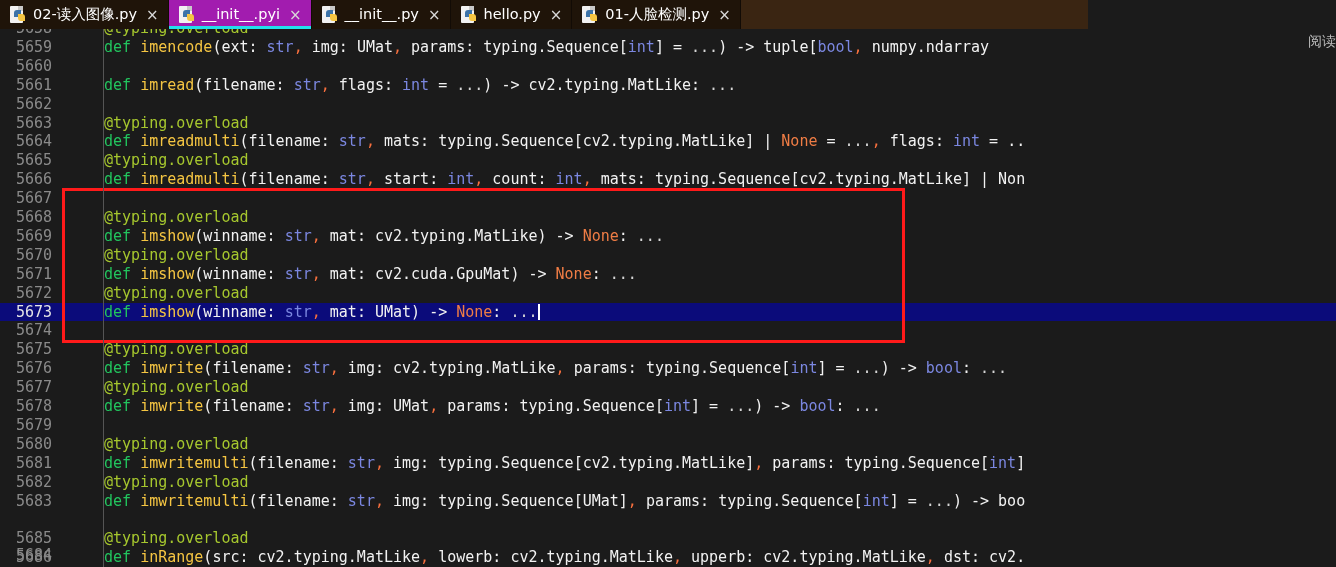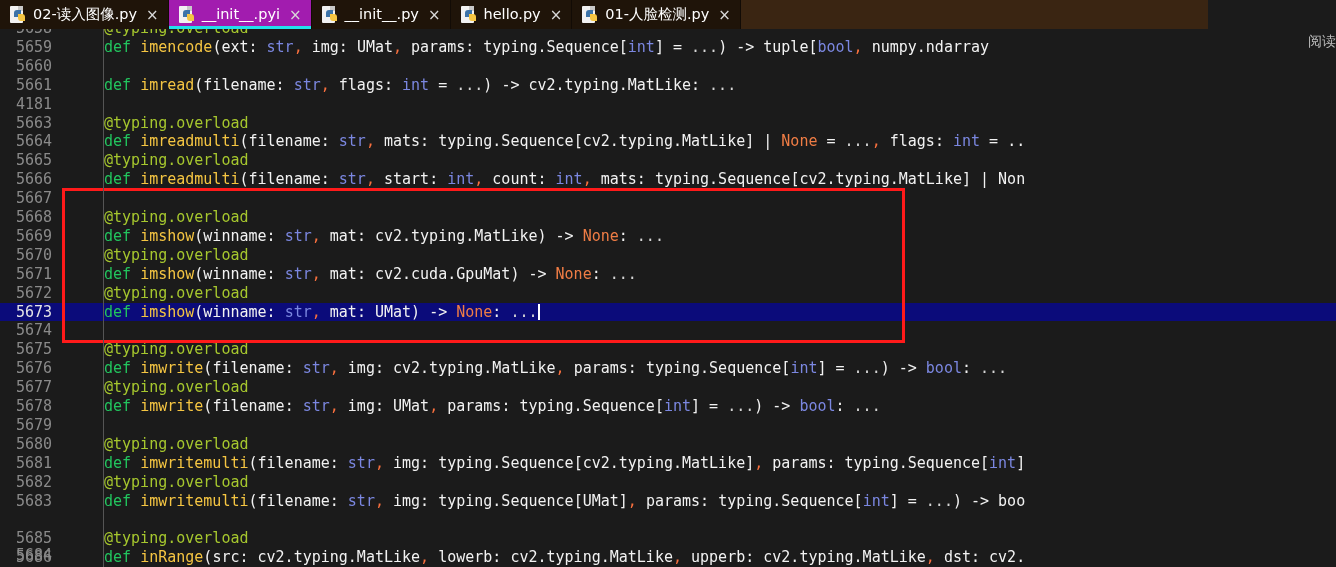--- a/index.html
+++ b/index.html
@@ -4,21 +4,21 @@
 <style>
   * { margin:0; padding:0; box-sizing:border-box; }
   html,body {
     width:1336px; height:567px; overflow:hidden;
     background:#1b1b1b;
     font-family:"DejaVu Sans Mono","Liberation Mono",monospace;
   }
 
   
   #tabbar{
-    height:29px; width:1208px;
+    height:29px; width:1088px;
     background:#3a2512;
     display:flex; align-items:center;
     position:relative;
     overflow:hidden;
   }
   .tab{
     display:flex; align-items:center; gap:6px;
     padding:0 9px 0 10px;
     height:29px;
     font-family:"DejaVu Sans","Liberation Sans",sans-serif;
@@ -194,21 +194,21 @@
 </div>
 
 <div id="editor">
   <div id="gutter"></div>
   <div id="gutsep"></div>
   <div id="codearea">
       <div class="row" style="position: absolute; left: 0px; top: -10px; width: 1336px;"><span class="ln">5658</span><span class="code"><span class="deco">@typing.overload</span></span></div>
       <div class="row" style="position: absolute; left: 0px; top: 8.9px; width: 1336px;"><span class="ln">5659</span><span class="code"><span class="kw">def</span><span class="punc"> </span><span class="fn">imencode</span><span class="punc">(</span><span class="plain">ext</span><span class="punc">:</span><span class="punc"> </span><span class="type">str</span><span class="comma">,</span><span class="punc"> </span><span class="plain">img</span><span class="punc">:</span><span class="punc"> </span><span class="plain">UMat</span><span class="comma">,</span><span class="punc"> </span><span class="plain">params</span><span class="punc">:</span><span class="punc"> </span><span class="plain">typing.Sequence</span><span class="punc">[</span><span class="type">int</span><span class="punc">]</span><span class="punc"> </span><span class="punc">=</span><span class="punc"> </span><span class="dots">...</span><span class="punc">)</span><span class="punc"> </span><span class="punc">-</span><span class="punc">&gt;</span><span class="punc"> </span><span class="plain">tuple</span><span class="punc">[</span><span class="type">bool</span><span class="comma">,</span><span class="punc"> </span><span class="plain">numpy.ndarray</span></span></div>
       <div class="row" style="position: absolute; left: 0px; top: 27.8px; width: 1112px;"><span class="ln">5660</span><span class="code"></span></div>
       <div class="row" style="position: absolute; left: 0px; top: 46.7px; width: 1336px;"><span class="ln">5661</span><span class="code"><span class="kw">def</span><span class="punc"> </span><span class="fn">imread</span><span class="punc">(</span><span class="plain">filename</span><span class="punc">:</span><span class="punc"> </span><span class="type">str</span><span class="comma">,</span><span class="punc"> </span><span class="plain">flags</span><span class="punc">:</span><span class="punc"> </span><span class="type">int</span><span class="punc"> </span><span class="punc">=</span><span class="punc"> </span><span class="dots">...</span><span class="punc">)</span><span class="punc"> </span><span class="punc">-</span><span class="punc">&gt;</span><span class="punc"> </span><span class="plain">cv2.typing.MatLike</span><span class="punc">:</span><span class="punc"> </span><span class="dots">...</span></span></div>
-      <div class="row" style="position: absolute; left: 0px; top: 65.6px; width: 1336px;"><span class="ln">4181</span><span class="code"></span></div>
+      <div class="row" style="position: absolute; left: 0px; top: 65.6px; width: 1336px;"><span class="ln">5662</span><span class="code"></span></div>
       <div class="row" style="position: absolute; left: 0px; top: 84.5px; width: 1336px;"><span class="ln">5663</span><span class="code"><span class="deco">@typing.overload</span></span></div>
       <div class="row" style="position: absolute; left: 0px; top: 103.4px; width: 1336px;"><span class="ln">5664</span><span class="code"><span class="kw">def</span><span class="punc"> </span><span class="fn">imreadmulti</span><span class="punc">(</span><span class="plain">filename</span><span class="punc">:</span><span class="punc"> </span><span class="type">str</span><span class="comma">,</span><span class="punc"> </span><span class="plain">mats</span><span class="punc">:</span><span class="punc"> </span><span class="plain">typing.Sequence</span><span class="punc">[</span><span class="plain">cv2.typing.MatLike</span><span class="punc">]</span><span class="punc"> </span><span class="plain">|</span><span class="punc"> </span><span class="none">None</span><span class="punc"> </span><span class="punc">=</span><span class="punc"> </span><span class="dots">...</span><span class="comma">,</span><span class="punc"> </span><span class="plain">flags</span><span class="punc">:</span><span class="punc"> </span><span class="type">int</span><span class="punc"> </span><span class="punc">=</span><span class="punc"> </span><span class="punc">.</span><span class="punc">.</span></span></div>
       <div class="row" style="position: absolute; left: 0px; top: 122.3px; width: 1336px;"><span class="ln">5665</span><span class="code"><span class="deco">@typing.overload</span></span></div>
       <div class="row" style="position: absolute; left: 0px; top: 141.2px; width: 1336px;"><span class="ln">5666</span><span class="code"><span class="kw">def</span><span class="punc"> </span><span class="fn">imreadmulti</span><span class="punc">(</span><span class="plain">filename</span><span class="punc">:</span><span class="punc"> </span><span class="type">str</span><span class="comma">,</span><span class="punc"> </span><span class="plain">start</span><span class="punc">:</span><span class="punc"> </span><span class="type">int</span><span class="comma">,</span><span class="punc"> </span><span class="plain">count</span><span class="punc">:</span><span class="punc"> </span><span class="type">int</span><span class="comma">,</span><span class="punc"> </span><span class="plain">mats</span><span class="punc">:</span><span class="punc"> </span><span class="plain">typing.Sequence</span><span class="punc">[</span><span class="plain">cv2.typing.MatLike</span><span class="punc">]</span><span class="punc"> </span><span class="plain">|</span><span class="punc"> </span><span class="plain">Non</span></span></div>
       <div class="row" style="position: absolute; left: 0px; top: 160.1px; width: 1336px;"><span class="ln">5667</span><span class="code"></span></div>
       <div class="row" style="position: absolute; left: 0px; top: 179px; width: 1336px;"><span class="ln">5668</span><span class="code"><span class="deco">@typing.overload</span></span></div>
       <div class="row" style="position: absolute; left: 0px; top: 197.9px; width: 1336px;"><span class="ln">5669</span><span class="code"><span class="kw">def</span><span class="punc"> </span><span class="fn">imshow</span><span class="punc">(</span><span class="plain">winname</span><span class="punc">:</span><span class="punc"> </span><span class="type">str</span><span class="comma">,</span><span class="punc"> </span><span class="plain">mat</span><span class="punc">:</span><span class="punc"> </span><span class="plain">cv2.typing.MatLike</span><span class="punc">)</span><span class="punc"> </span><span class="punc">-</span><span class="punc">&gt;</span><span class="punc"> </span><span class="none">None</span><span class="punc">:</span><span class="punc"> </span><span class="dots">...</span></span></div>
       <div class="row" style="position: absolute; left: 0px; top: 216.8px; width: 1188px;"><span class="ln">5670</span><span class="code"><span class="deco">@typing.overload</span></span></div>
       <div class="row" style="position: absolute; left: 0px; top: 235.7px; width: 1336px;"><span class="ln">5671</span><span class="code"><span class="kw">def</span><span class="punc"> </span><span class="fn">imshow</span><span class="punc">(</span><span class="plain">winname</span><span class="punc">:</span><span class="punc"> </span><span class="type">str</span><span class="comma">,</span><span class="punc"> </span><span class="plain">mat</span><span class="punc">:</span><span class="punc"> </span><span class="plain">cv2.cuda.GpuMat</span><span class="punc">)</span><span class="punc"> </span><span class="punc">-</span><span class="punc">&gt;</span><span class="punc"> </span><span class="none">None</span><span class="punc">:</span><span class="punc"> </span><span class="dots">...</span></span></div>
       <div class="row" style="position: absolute; left: 0px; top: 254.6px; width: 1336px; padding-left: 16px;"><span class="ln">5672</span><span class="code"><span class="deco">@typing.overload</span></span></div>

